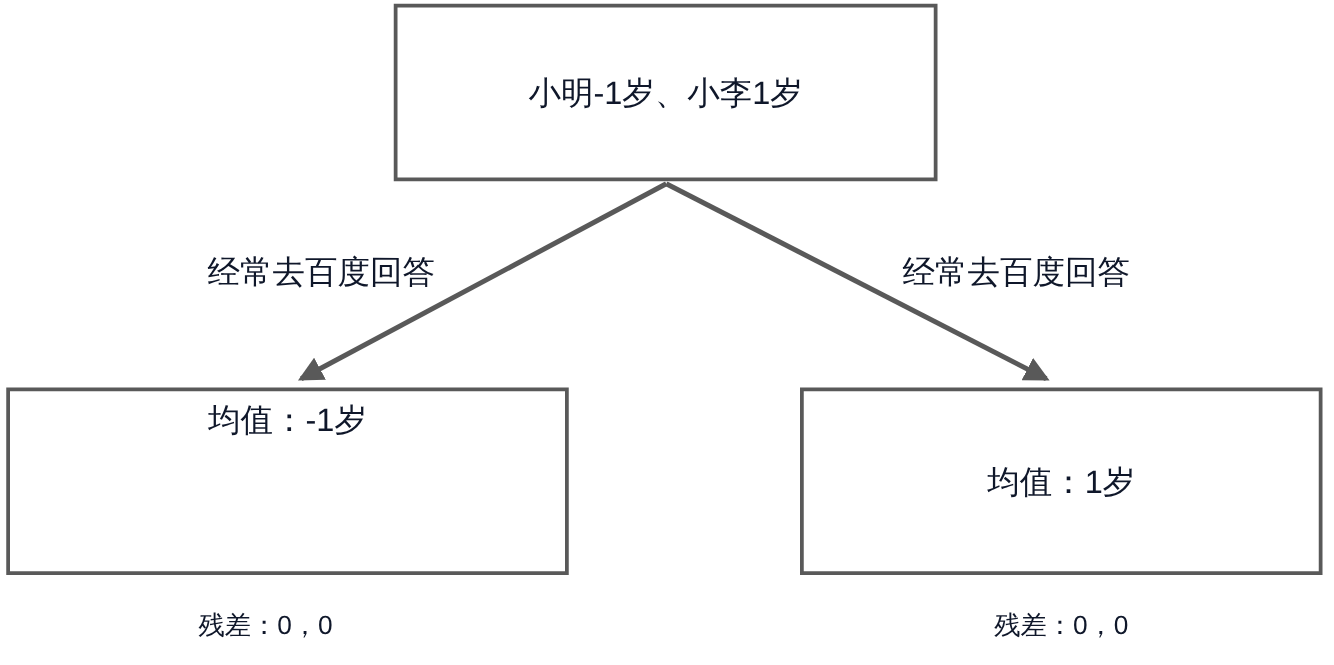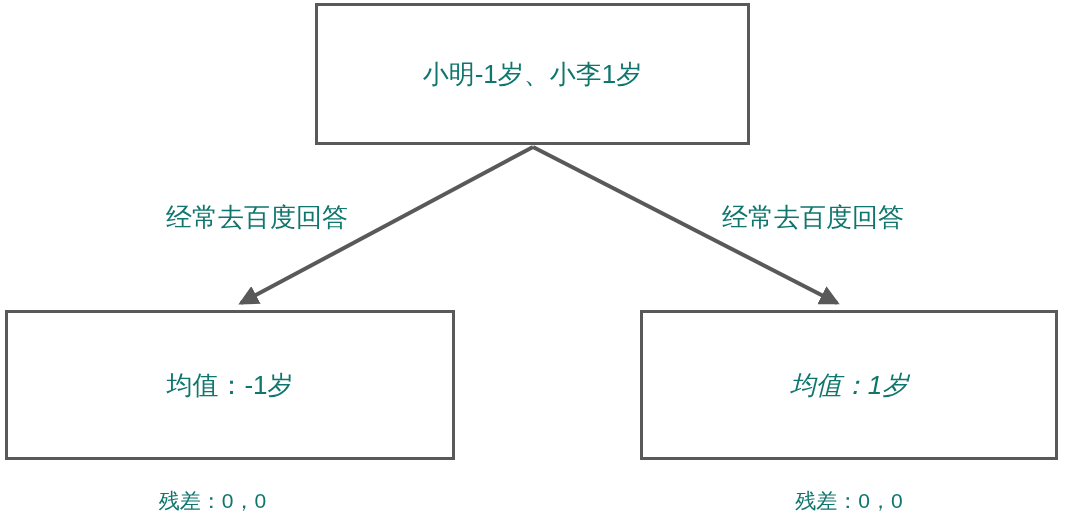--- a/index.html
+++ b/index.html
@@ -6,21 +6,21 @@
     margin: 0;
     padding: 0;
     background: #ffffff;
   }
   .canvas {
     position: relative;
     width: 1067px;
     height: 532px;
     background: #ffffff;
     font-family: "Liberation Sans", "DejaVu Sans", sans-serif;
-    color: #0f766e;
+    color: #0f172a;
     overflow: hidden;
   }
   .edges {
     position: absolute;
     left: 0;
     top: 0;
     pointer-events: none;
   }
   .edge-line {
     stroke: #595959;
@@ -49,27 +49,27 @@
     height: 142px;
   }
   .node-leaf .node-line {
     line-height: 46px;
   }
   .node-leaf-left {
     left: 5px;
     top: 310px;
     width: 450px;
     height: 150px;
+    justify-content: space-between;
   }
   .node-leaf-right {
     left: 640px;
     top: 310px;
     width: 418px;
     height: 150px;
-    font-style: italic;
   }
   .edge-label {
     position: absolute;
     top: 200px;
     width: 300px;
     font-size: 26px;
     text-align: center;
     white-space: nowrap;
   }
   .edge-label-left { left: 107px; }

